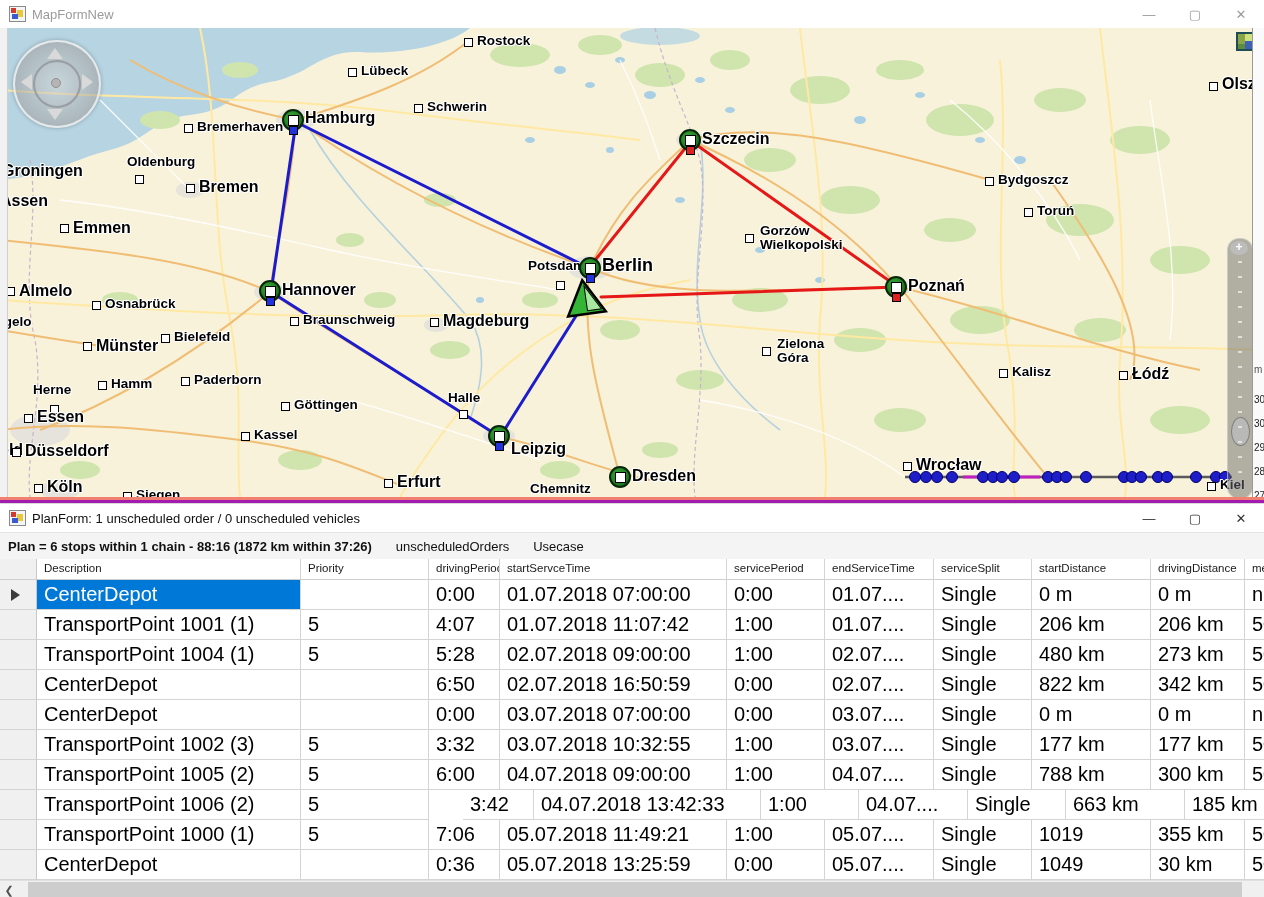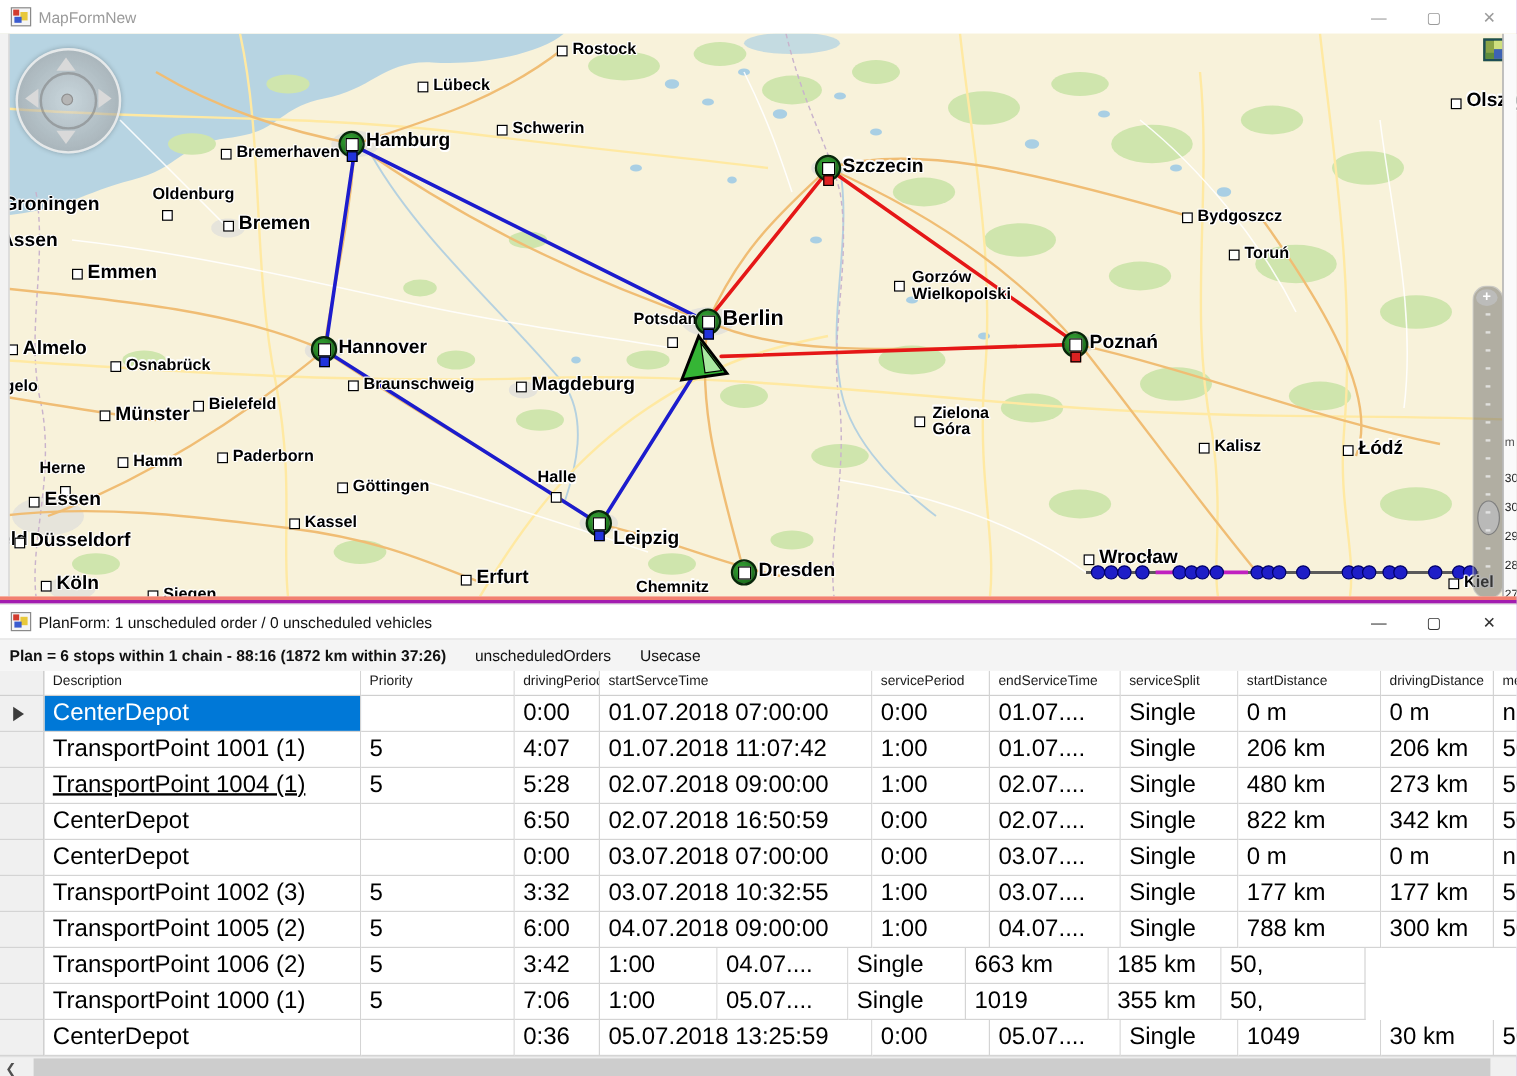--- a/index.html
+++ b/index.html
@@ -481,21 +481,21 @@
             <div class="cell" style="width: 227px;">01.07.2018 11:07:42</div>
             <div class="cell" style="width: 98px;">1:00</div>
             <div class="cell" style="width: 109px;">01.07....</div>
             <div class="cell" style="width: 98px;">Single</div>
             <div class="cell" style="width: 119px;">206 km</div>
             <div class="cell" style="width: 94px;">206 km</div>
             <div class="cell" style="width: 120px;">50,</div>
           </div>
           <div class="grid-row">
             <div class="cell ind" style="width: 37px;"></div>
-            <div class="cell" style="width: 264px; text-decoration: underline;">TransportPoint 1004 (1)</div>
+            <div class="cell" style="width: 264px;">TransportPoint 1004 (1)</div>
             <div class="cell" style="width: 128px;">5</div>
             <div class="cell" style="width: 71px;">5:28</div>
             <div class="cell" style="width: 227px;">02.07.2018 09:00:00</div>
             <div class="cell" style="width: 98px;">1:00</div>
             <div class="cell" style="width: 109px;">02.07....</div>
             <div class="cell" style="width: 98px;">Single</div>
             <div class="cell" style="width: 119px;">480 km</div>
             <div class="cell" style="width: 94px;">273 km</div>
             <div class="cell" style="width: 120px;">50,</div>
           </div>
@@ -548,33 +548,35 @@
             <div class="cell" style="width: 109px;">04.07....</div>
             <div class="cell" style="width: 98px;">Single</div>
             <div class="cell" style="width: 119px;">788 km</div>
             <div class="cell" style="width: 94px;">300 km</div>
             <div class="cell" style="width: 120px;">50,</div>
           </div>
           <div class="grid-row">
             <div class="cell ind" style="width: 37px;"></div>
             <div class="cell" style="width: 264px;">TransportPoint 1006 (2)</div>
             <div class="cell" style="width: 128px;">5</div>
-            <div class="cell" style="width: 71px;">3:42</div>
+            <div class="cell" style="width: 71px; margin-left: 34px;">3:42</div>
+            <div class="cell" style="width: 227px;">04.07.2018 13:42:33</div>
             <div class="cell" style="width: 98px;">1:00</div>
             <div class="cell" style="width: 109px;">04.07....</div>
             <div class="cell" style="width: 98px;">Single</div>
             <div class="cell" style="width: 119px;">663 km</div>
             <div class="cell" style="width: 94px;">185 km</div>
             <div class="cell" style="width: 120px;">50,</div>
           </div>
           <div class="grid-row">
             <div class="cell ind" style="width: 37px;"></div>
             <div class="cell" style="width: 264px;">TransportPoint 1000 (1)</div>
             <div class="cell" style="width: 128px;">5</div>
             <div class="cell" style="width: 71px;">7:06</div>
+            <div class="cell" style="width: 227px;">05.07.2018 11:49:21</div>
             <div class="cell" style="width: 98px;">1:00</div>
             <div class="cell" style="width: 109px;">05.07....</div>
             <div class="cell" style="width: 98px;">Single</div>
             <div class="cell" style="width: 119px;">1019</div>
             <div class="cell" style="width: 94px;">355 km</div>
             <div class="cell" style="width: 120px;">50,</div>
           </div>
           <div class="grid-row">
             <div class="cell ind" style="width: 37px;"></div>
             <div class="cell" style="width: 264px;">CenterDepot</div>

